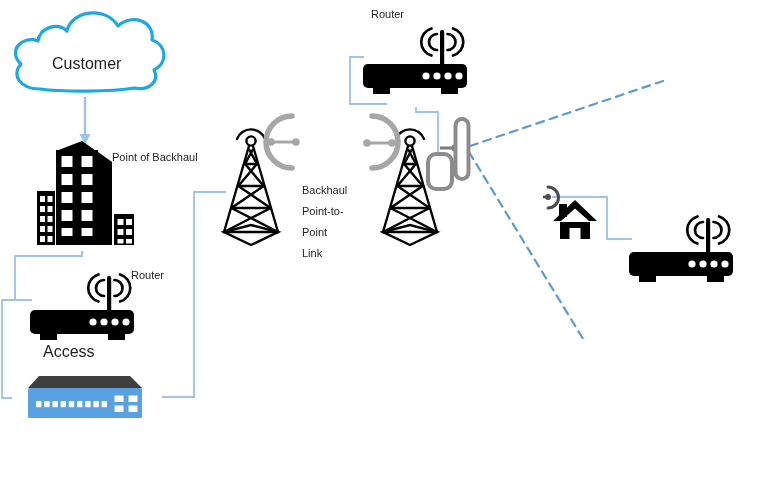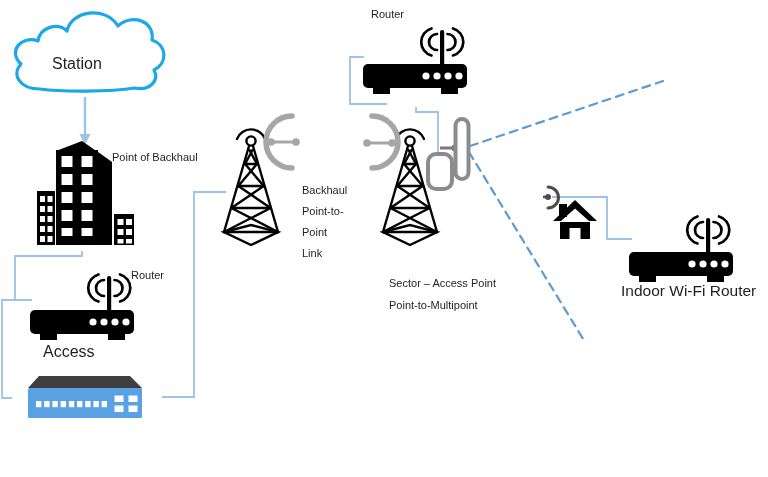--- a/index.html
+++ b/index.html
@@ -182,25 +182,22 @@
       <path d="M 548,187 A 10.5,10.5 0 0 1 548,208" fill="none" stroke="#4D4D4D" stroke-width="3" stroke-linecap="round"></path>
       <line x1="543" y1="197" x2="550" y2="197" stroke="#4D4D4D" stroke-width="2.5"></line>
       <circle cx="548" cy="197" r="3" fill="#4D4D4D"></circle>
       <rect x="559" y="204" width="8" height="13" fill="#000"></rect>
       <polygon points="553,221 575,200 597,221 589,221 575,208.5 561,221" fill="#000"></polygon>
       <rect x="560" y="222" width="30" height="17" fill="#000"></rect>
       <rect x="569.5" y="228" width="11" height="11" fill="#fff"></rect>
     </g>
   </svg>
 
-  <div class="lbl lbl-internet">Station</div>
+  <div class="lbl lbl-internet">Customer</div>
   <div class="lbl lbl-pop">Point of Backhaul</div>
   <div class="lbl lbl-router1">Router</div>
   <div class="lbl lbl-switch">Access</div>
   <div class="lbl lbl-backhaul">Backhaul
 Point-to-
 Point
 Link</div>
   <div class="lbl lbl-router2">Router</div>
-  <div class="lbl lbl-sector">Sector – Access Point
-Point-to-Multipoint</div>
-  <div class="lbl lbl-indoor">Indoor Wi-Fi Router</div>
 </div>
 
 </body></html>

